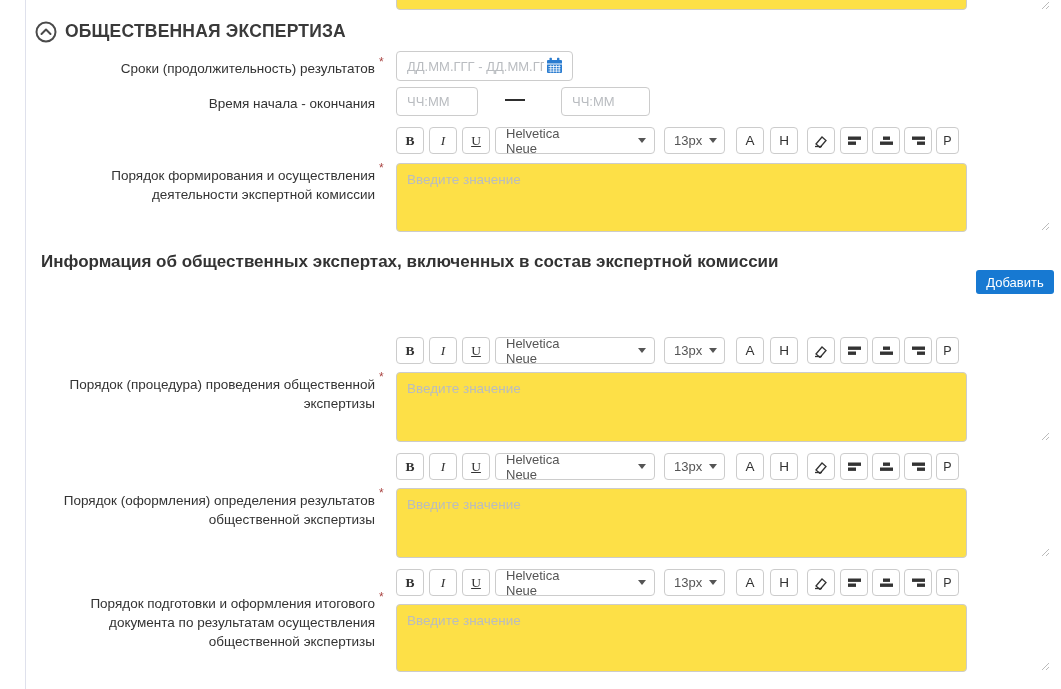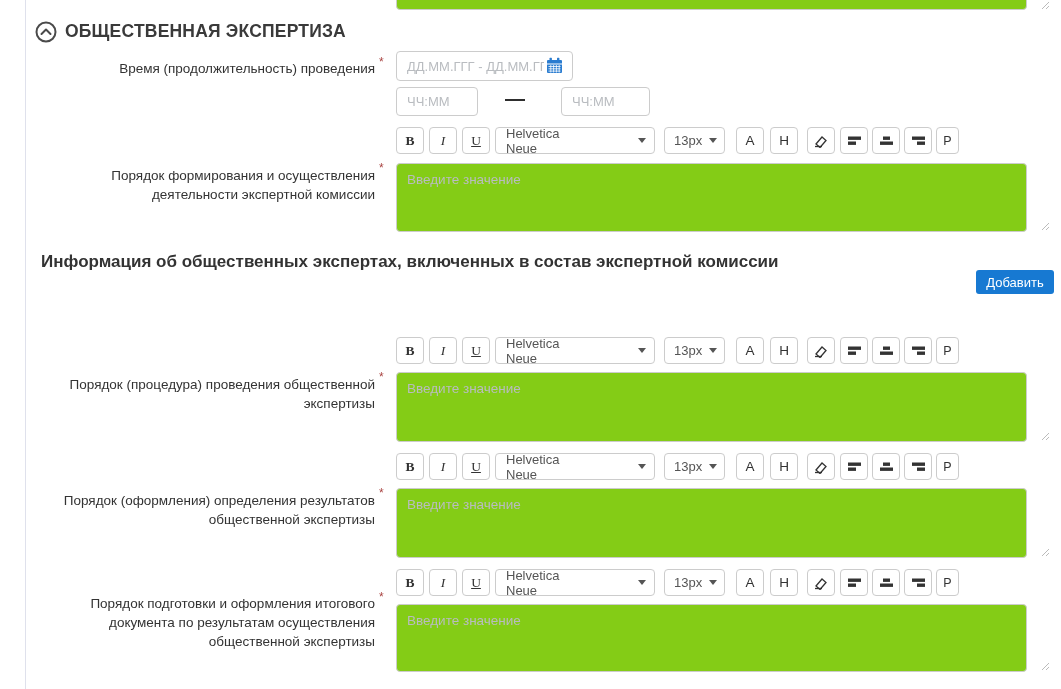--- a/index.html
+++ b/index.html
@@ -6,22 +6,22 @@
   .page{position:relative;width:1061px;height:689px;overflow:hidden;background:#fff;
         font-family:"Liberation Sans",sans-serif;color:#333;margin-left:13px;}
   .vline{position:absolute;left:12px;top:0;width:1px;height:689px;background:#dfe1ec;}
   .section-head{position:absolute;left:52px;top:21px;font-size:17.5px;font-weight:700;color:#3a3a3a;letter-spacing:.2px;}
   .head-icon{position:absolute;left:22px;top:21px;width:22px;height:22px;}
   .flabel{position:absolute;left:30px;width:332px;text-align:right;font-size:13.5px;line-height:19px;color:#333;}
   .req{position:absolute;left:366px;font-size:12px;color:#a94442;}
   .inp{position:absolute;box-sizing:border-box;border:1px solid #ccc;border-radius:4px;background:#fff;
        font-family:"Liberation Sans",sans-serif;font-size:13px;color:#333;padding:0 10px;outline:none;}
   .inp::placeholder{color:#b9bcc0;}
-  .ta{position:absolute;box-sizing:border-box;border:1px solid #ccc;border-radius:4px;background:#84cc16;
-      font-family:"Liberation Sans",sans-serif;font-size:13.5px;color:#333;padding:8px 10px;resize:none;outline:none;left:383px;width:631px;}
+  .ta{position:absolute;box-sizing:border-box;border:1px solid #ccc;border-radius:4px;background:#fde047;
+      font-family:"Liberation Sans",sans-serif;font-size:13.5px;color:#333;padding:8px 10px;resize:none;outline:none;left:383px;width:571px;}
   .ta::placeholder{color:#b9bcc0;}
   .grip{position:absolute;pointer-events:none;}
   .cal{position:absolute;right:7px;top:6px;width:17px;height:17px;cursor:pointer;}
   .dash{position:absolute;left:492px;top:99px;width:20px;height:2px;background:#2e2e2e;}
   .tbar{position:absolute;left:383px;width:660px;height:27px;}
   .tbtn{position:absolute;top:0;height:27px;box-sizing:border-box;background:#fff;border:1px solid #ccc;border-radius:4px;
         display:flex;align-items:center;justify-content:center;font-size:13.5px;color:#333;cursor:pointer;}
   .serif{font-family:"Liberation Serif",serif;}
   .b-b{left:0;width:28px;font-weight:700;}
   .b-i{left:33px;width:28px;font-style:italic;}
@@ -52,39 +52,40 @@
     <line x1="1" y1="8" x2="8" y2="1" stroke="#bbb" stroke-width="1"></line>
     <line x1="5" y1="8" x2="8" y2="5" stroke="#bbb" stroke-width="1"></line>
   </svg>
 
   <svg class="head-icon" viewBox="0 0 22 22">
     <circle cx="11" cy="11" r="9.5" fill="none" stroke="#4a4a4a" stroke-width="2"></circle>
     <polyline points="6.5,13 11,8.5 15.5,13" fill="none" stroke="#4a4a4a" stroke-width="2" stroke-linecap="round" stroke-linejoin="round"></polyline>
   </svg>
   <div class="section-head">ОБЩЕСТВЕННАЯ ЭКСПЕРТИЗА</div>
 
-  <div class="flabel" style="top:59px;">Время (продолжительность) проведения</div>
+  <div class="flabel" style="top:59px;">Сроки (продолжительность) результатов</div>
   <span class="req" style="top:55px;">*</span>
   <input class="inp" style="left: 383px; top: 51px; width: 177px; height: 30px; padding-right: 28px;" placeholder="ДД.ММ.ГГГ - ДД.ММ.ГГГ">
   <svg class="cal" style="left:533px;top:57px;right:auto;" viewBox="0 0 17 17">
     <rect x="1" y="3" width="15" height="13" rx="1" fill="#2a7cd0"></rect>
     <rect x="3.5" y="0.8" width="2.4" height="3.4" rx="0.6" fill="#2a7cd0"></rect>
     <rect x="11" y="0.8" width="2.4" height="3.4" rx="0.6" fill="#2a7cd0"></rect>
     <line x1="1" y1="7" x2="16" y2="7" stroke="#fff" stroke-width="1"></line>
     <g stroke="#fff" stroke-width="0.8">
       <line x1="2.5" y1="9.5" x2="14.5" y2="9.5"></line>
         <line x1="2.5" y1="11.8" x2="14.5" y2="11.8"></line>
         <line x1="2.5" y1="14.1" x2="14.5" y2="14.1"></line>
       <line x1="4.8" y1="8" x2="4.8" y2="15.5"></line>
         <line x1="7.6" y1="8" x2="7.6" y2="15.5"></line>
         <line x1="10.4" y1="8" x2="10.4" y2="15.5"></line>
         <line x1="13.2" y1="8" x2="13.2" y2="15.5"></line>
     </g>
   </svg>
 
+  <div class="flabel" style="top:94px;">Время начала - окончания</div>
   <input class="inp" style="left: 383px; top: 87px; width: 82px; height: 29px;" placeholder="ЧЧ:ММ">
   <div class="dash"></div>
   <input class="inp" style="left: 548px; top: 87px; width: 89px; height: 29px;" placeholder="ЧЧ:ММ">
 
   <div class="tbar" style="top:127px;">
     <div class="tbtn b-b serif">B</div>
     <div class="tbtn b-i serif">I</div>
     <div class="tbtn b-u serif">U</div>
     <div class="tbtn b-font">
         <span>Helvetica Neue</span>

